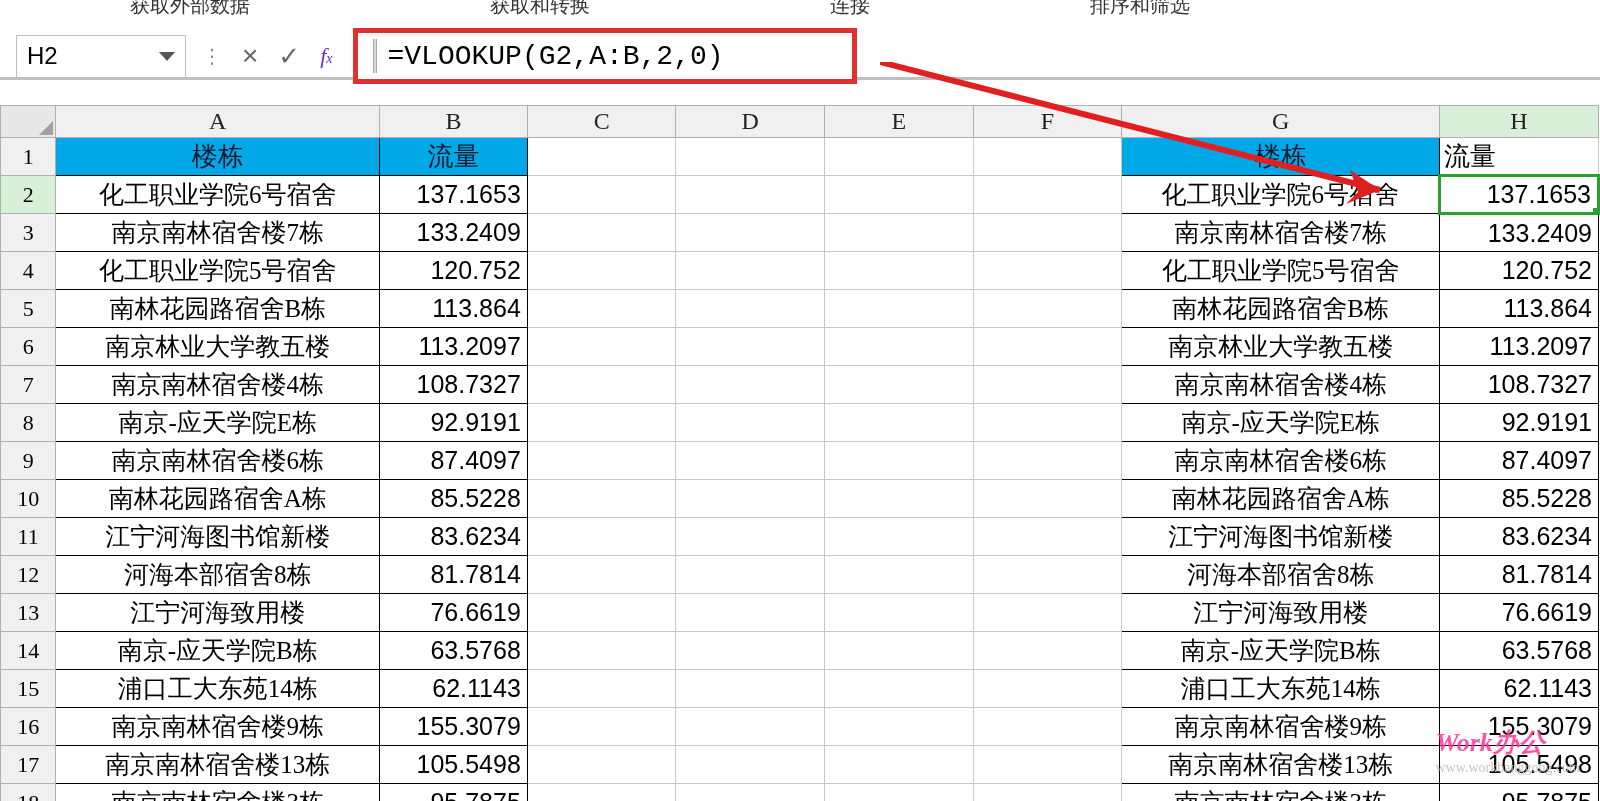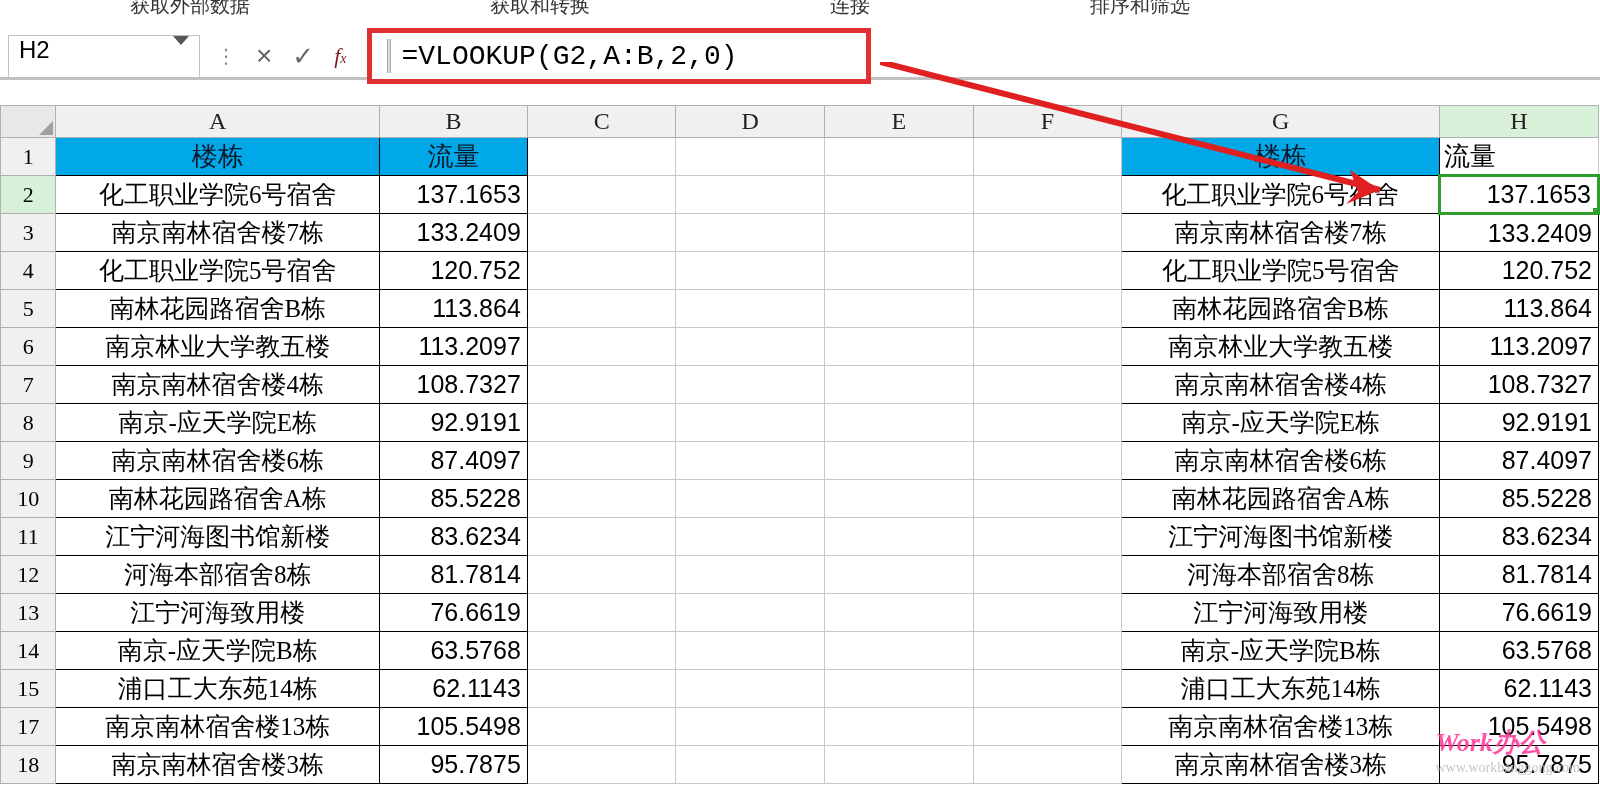--- a/index.html
+++ b/index.html
@@ -24,26 +24,26 @@
   .formula-bar {
     position: absolute;
     top: 35px; left: 0; right: 0;
     height: 45px;
     display: flex;
     align-items: center;
     border-bottom: 3px solid #c0c0c0;
     background: #fff;
   }
   .name-box {
-    margin-left: 8px;
-    width: 192px;
+    margin-left: 16px;
+    width: 170px;
     height: 43px;
     border: 1px solid #c0c0c0;
     display: flex;
-    align-items: flex-start;
+    align-items: center;
     position: relative;
     background: #fff;
   }
   .name-box-text {
     font-family: Arial, sans-serif;
     font-size: 24px;
     padding-left: 10px;
     flex: 1;
   }
   .name-box-arrow {
@@ -71,21 +71,21 @@
     color: #666;
   }
   .fx-confirm {
     font-size: 26px;
     color: #666;
   }
   .fx-label {
     font-style: italic;
     font-family: "Times New Roman", serif;
     font-size: 22px;
-    color: #7f1d1d;
+    color: #6d28d9;
   }
   .formula-box {
     margin-left: 20px;
     border: 5px solid #e03030;
     height: 56px;
     width: 504px;
     display: flex;
     align-items: center;
     padding-left: 30px;
     font-family: Consolas, "Courier New", monospace;
@@ -441,20 +441,31 @@
           <td class="data-bordered">浦口工大东苑14栋</td>
           <td class="num data-bordered">62.1143</td>
           <td></td>
           <td></td>
           <td></td>
           <td></td>
           <td class="data-bordered">浦口工大东苑14栋</td>
           <td class="num data-bordered">62.1143</td>
         </tr>
         <tr>
+          <td class="rownum">16</td>
+          <td class="data-bordered">南京南林宿舍楼9栋</td>
+          <td class="num data-bordered">155.3079</td>
+          <td></td>
+          <td></td>
+          <td></td>
+          <td></td>
+          <td class="data-bordered">南京南林宿舍楼9栋</td>
+          <td class="num data-bordered">155.3079</td>
+        </tr>
+        <tr>
           <td class="rownum">17</td>
           <td class="data-bordered">南京南林宿舍楼13栋</td>
           <td class="num data-bordered">105.5498</td>
           <td></td>
           <td></td>
           <td></td>
           <td></td>
           <td class="data-bordered">南京南林宿舍楼13栋</td>
           <td class="num data-bordered">105.5498</td>
         </tr>

